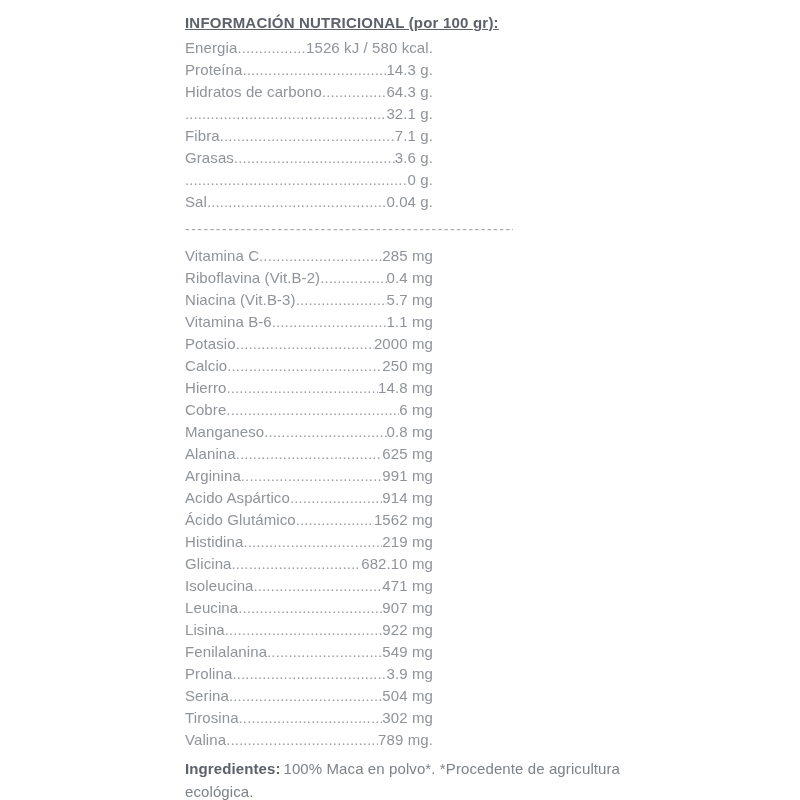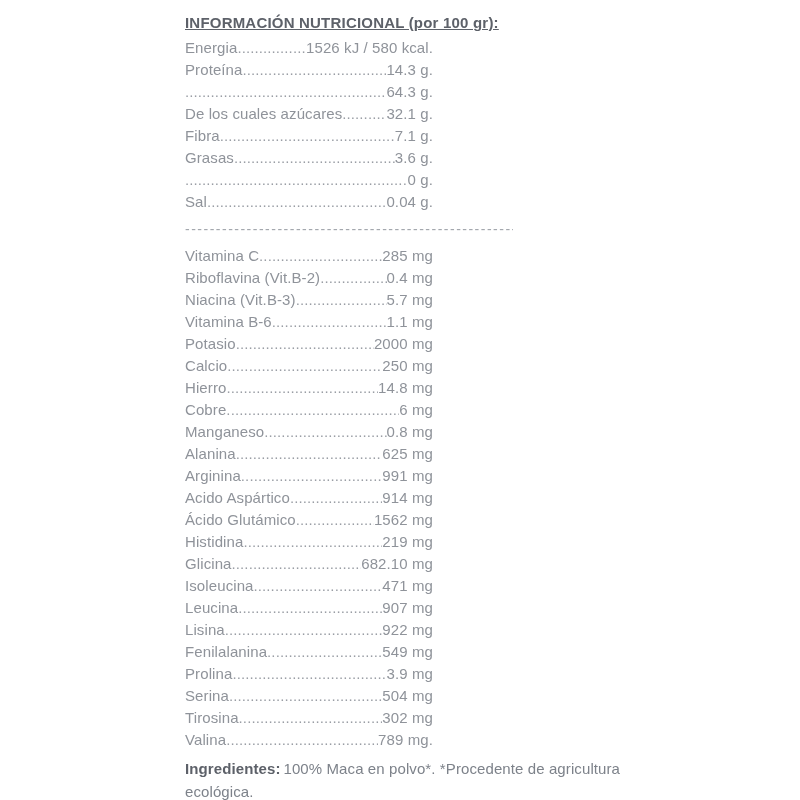--- a/index.html
+++ b/index.html
@@ -41,25 +41,25 @@
         <span class="lbl">Energia</span>
         <span class="dots">..........................................................................................</span>
         <span class="val">1526 kJ / 580 kcal.</span>
       </div>
       <div class="row">
         <span class="lbl">Proteína</span>
         <span class="dots">..........................................................................................</span>
         <span class="val">14.3 g.</span>
       </div>
       <div class="row">
+        <span class="lbl">Hidratos de carbono</span>
         <span class="dots">..........................................................................................</span>
         <span class="val">64.3 g.</span>
       </div>
       <div class="row">
-        <span class="lbl">De los cuales azúcares</span>
         <span class="dots">..........................................................................................</span>
         <span class="val">32.1 g.</span>
       </div>
       <div class="row">
         <span class="lbl">Fibra</span>
         <span class="dots">..........................................................................................</span>
         <span class="val">7.1 g.</span>
       </div>
       <div class="row">
         <span class="lbl">Grasas</span>

